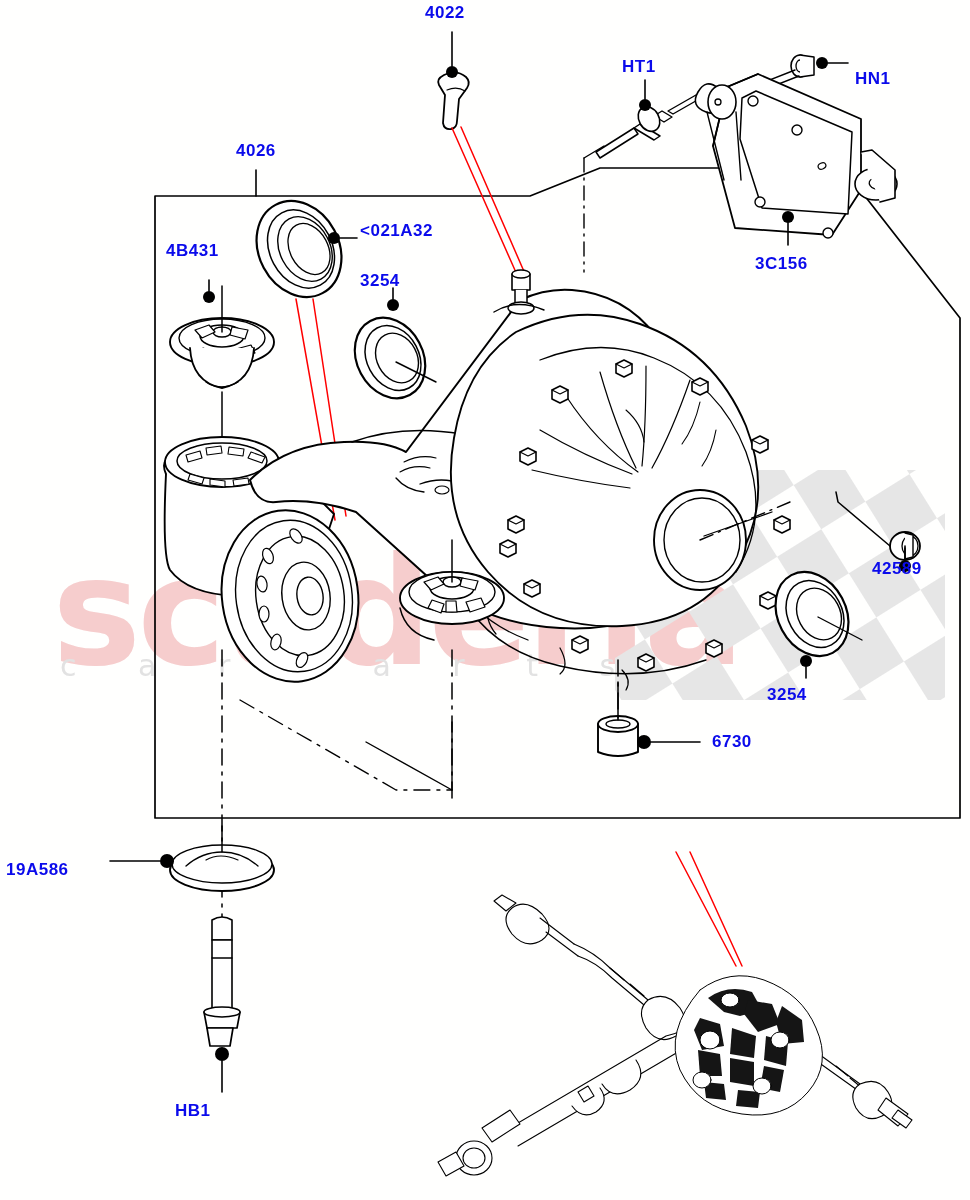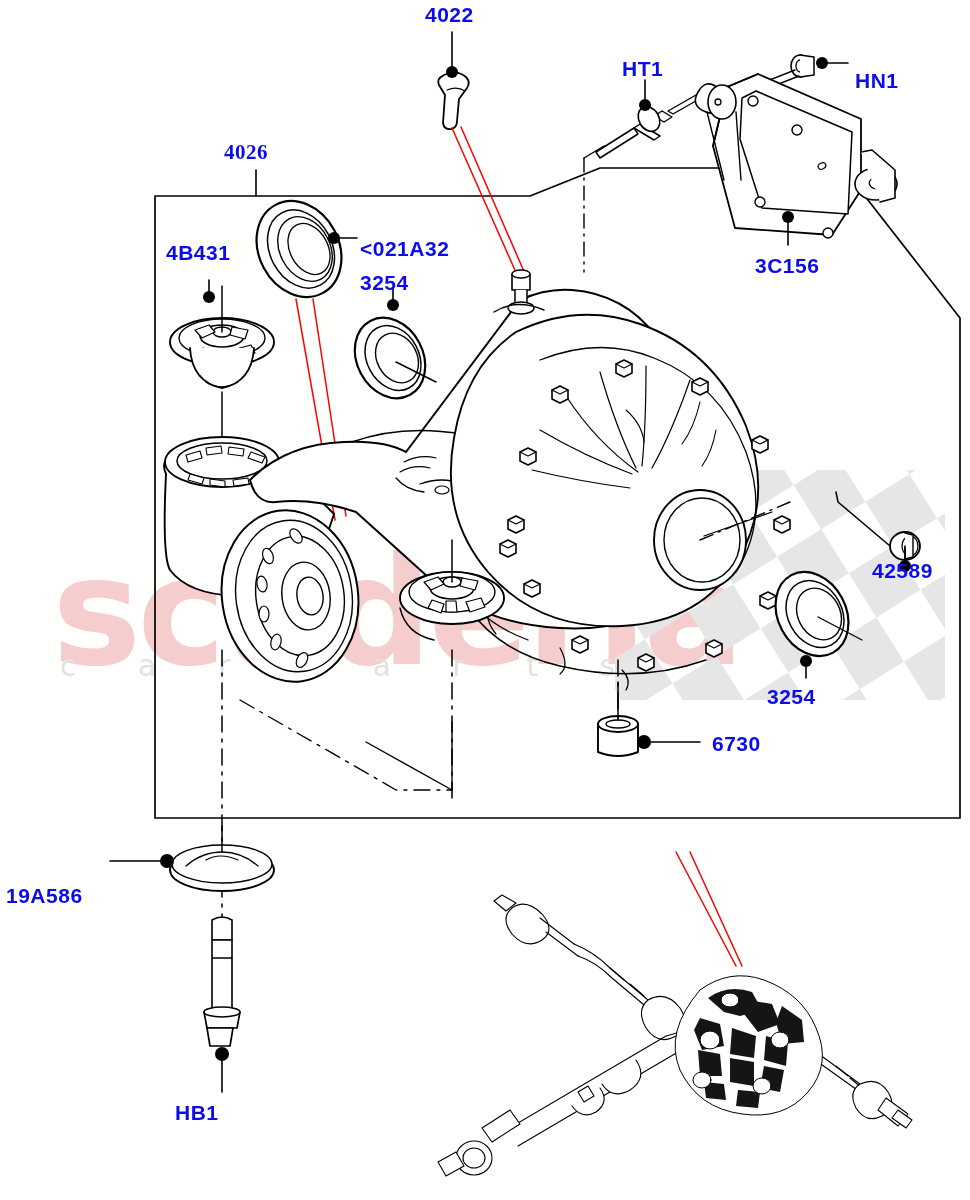--- a/index.html
+++ b/index.html
@@ -1,20 +1,20 @@
 <!DOCTYPE html>
 <html><head>
 <meta charset="utf-8">
 <style>
   html,body{margin:0;padding:0;background:#ffffff;}
   body{width:970px;height:1200px;overflow:hidden;
        font-family:"Liberation Sans","DejaVu Sans",sans-serif;}
   #stage{position:relative;width:970px;height:1200px;background:#fffffe;}
   #art{position:absolute;left:0;top:0;width:970px;height:1200px;}
-  .lbl{position:absolute;color:#0b0beb;font-weight:700;font-size:21px;
+  .lbl{position:absolute;color:#0b0beb;font-weight:700;font-size:17px;
        letter-spacing:.5px;white-space:nowrap;line-height:1;}
   .wm{position:absolute;pointer-events:none;}
   .wm-main{font-size:150px;font-weight:700;color:#f6cdcd;letter-spacing:-4px;
            font-family:"DejaVu Sans",sans-serif;}
   .wm-sub{font-size:30px;font-weight:400;color:#e2e2e2;letter-spacing:26px;
           font-family:"DejaVu Sans",sans-serif;}
 </style>
 </head>
 <body>
 
@@ -380,24 +380,24 @@
           <path d="M690,852 L742,966"></path>
         </g>
       </g>
 
     </g>
   </svg>
 
   <div class="lbl" style="left:425px;top:4px;">4022</div>
   <div class="lbl" style="left:622px;top:58px;">HT1</div>
   <div class="lbl" style="left:855px;top:70px;">HN1</div>
-  <div class="lbl" style="left:224px;top:142px;font-family:Liberation Serif, serif;">4026</div>
+  <div class="lbl" style="left:236px;top:142px;">4026</div>
   <div class="lbl" style="left:755px;top:255px;text-align:right;">3C156</div>
-  <div class="lbl" style="left:360px;top:238px;text-align:center;">&lt;021A32</div>
+  <div class="lbl" style="left:360px;top:222px;text-align:center;">&lt;021A32</div>
   <div class="lbl" style="left:166px;top:242px;">4B431</div>
   <div class="lbl" style="left:360px;top:272px;">3254</div>
   <div class="lbl" style="left:872px;top:560px;">42589</div>
   <div class="lbl" style="left:767px;top:686px;">3254</div>
   <div class="lbl" style="left:712px;top:733px;text-align:right;">6730</div>
-  <div class="lbl" style="left:6px;top:861px;margin-top:24px;">19A586</div>
+  <div class="lbl" style="left:6px;top:861px;">19A586</div>
   <div class="lbl" style="left:175px;top:1102px;">HB1</div>
 
 </div>
 
 </body></html>

